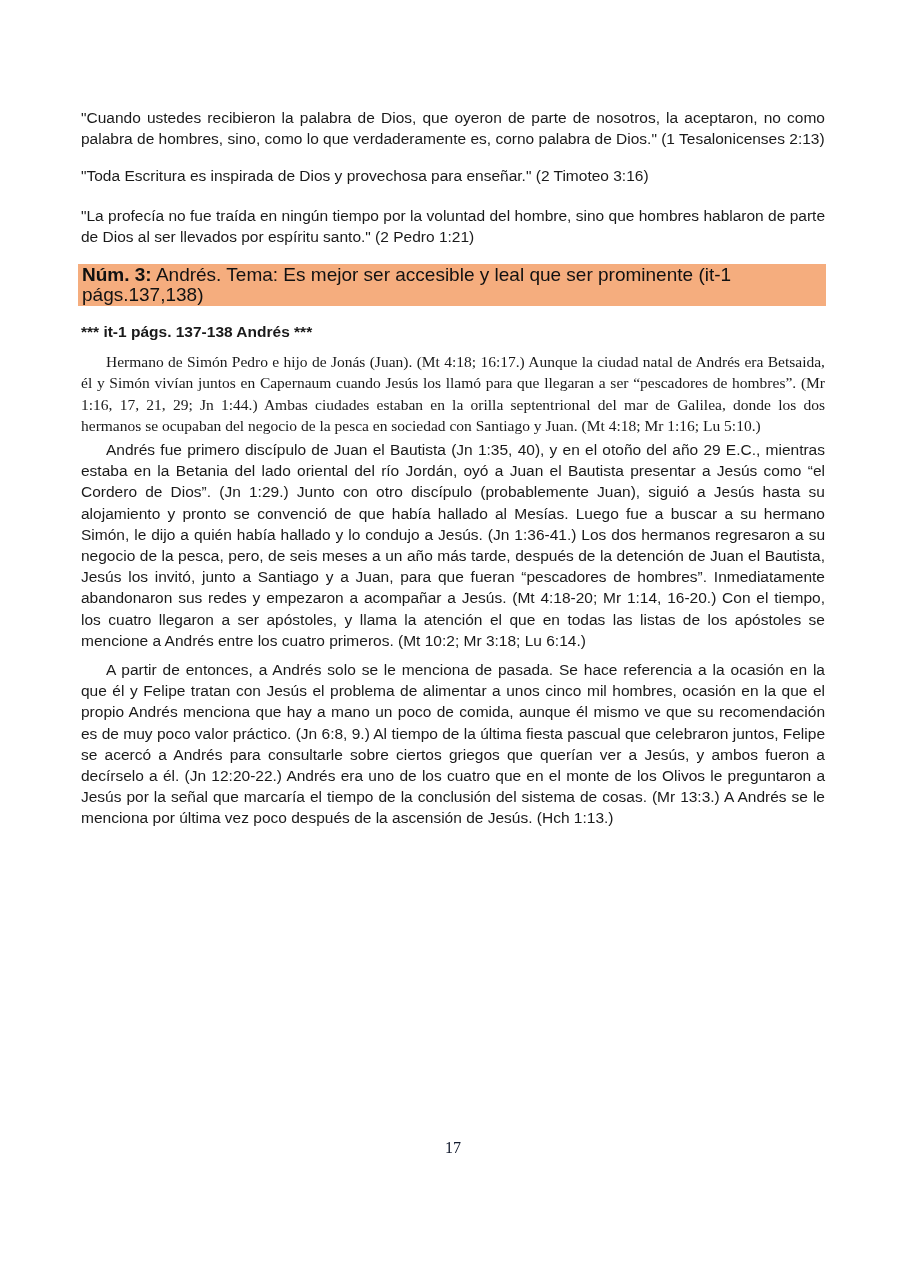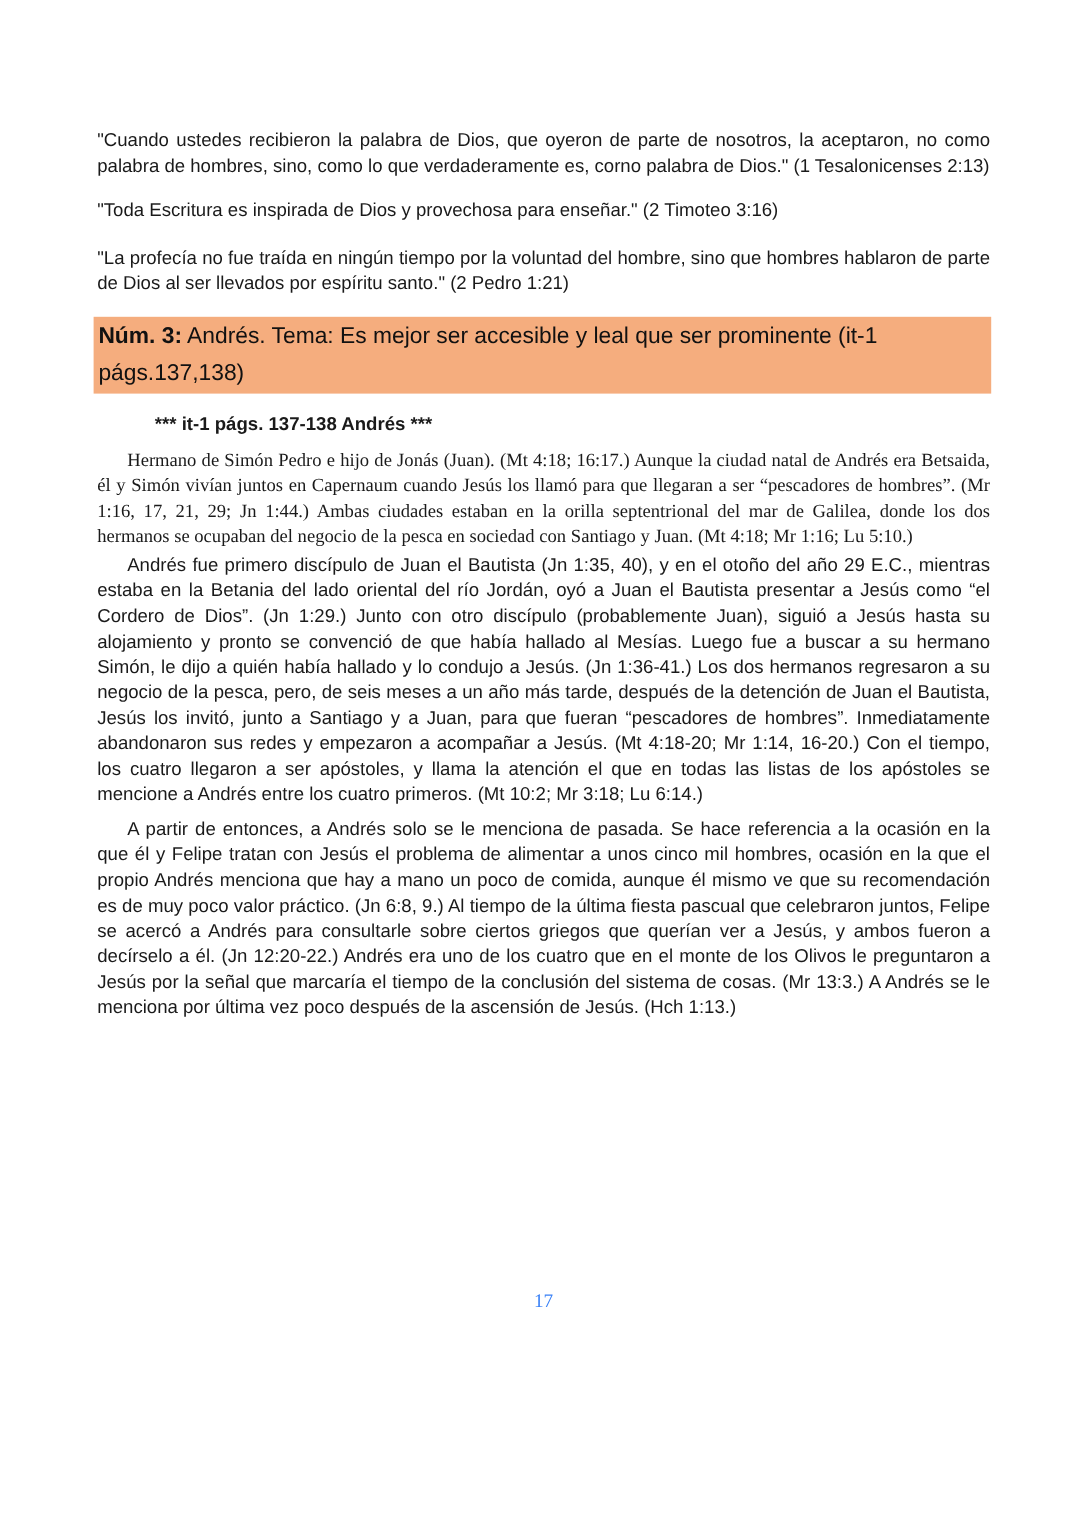--- a/index.html
+++ b/index.html
@@ -25,47 +25,46 @@
     margin:0;
   }
   #q2 { margin-top:16px; }
   #q3 { margin-top:18px; }
   .section-heading {
     margin-top:17px;
     margin-left:-3px;
     margin-right:-1px;
     background:#F5AD7E;
     font-size:19px;
-    line-height:31px;
+    line-height:20px;
     padding:1px 8px 1px 4px;
     text-align:left;
     color:#111111;
   }
   .section-heading .num { font-weight:bold; }
   .ref-heading {
     margin-top:15px;
     font-weight:bold;
     text-align:left;
-    margin-left:48px;
   }
   .etym { margin-top:7px; text-align:left; }
   .body-para { text-indent:25px; }
   #p1 { margin-top:9px;font-family:Liberation Serif, serif; }
   #p2 { margin-top:3px; }
   #p3 { margin-top:8px; }
   .page-number {
     position:absolute;
-    top:1075px;
+    top:1138px;
     left:0;
     width:100%;
     text-align:center;
     font-family:"Liberation Serif","DejaVu Serif",serif;
     font-size:16px;
     line-height:20px;
-    color:#3b82f6;
+    color:#0f172a;
   }
 </style>
 </head>
 <body>
 
 <div class="page">
   <div class="content">
 
     <p class="para" id="q1">"Cuando ustedes recibieron la palabra de Dios, que oyeron de parte de nosotros, la aceptaron, no como palabra de hombres, sino, como lo que verdaderamente es, corno palabra de Dios." (1 Tesalonicenses 2:13)</p>
 

